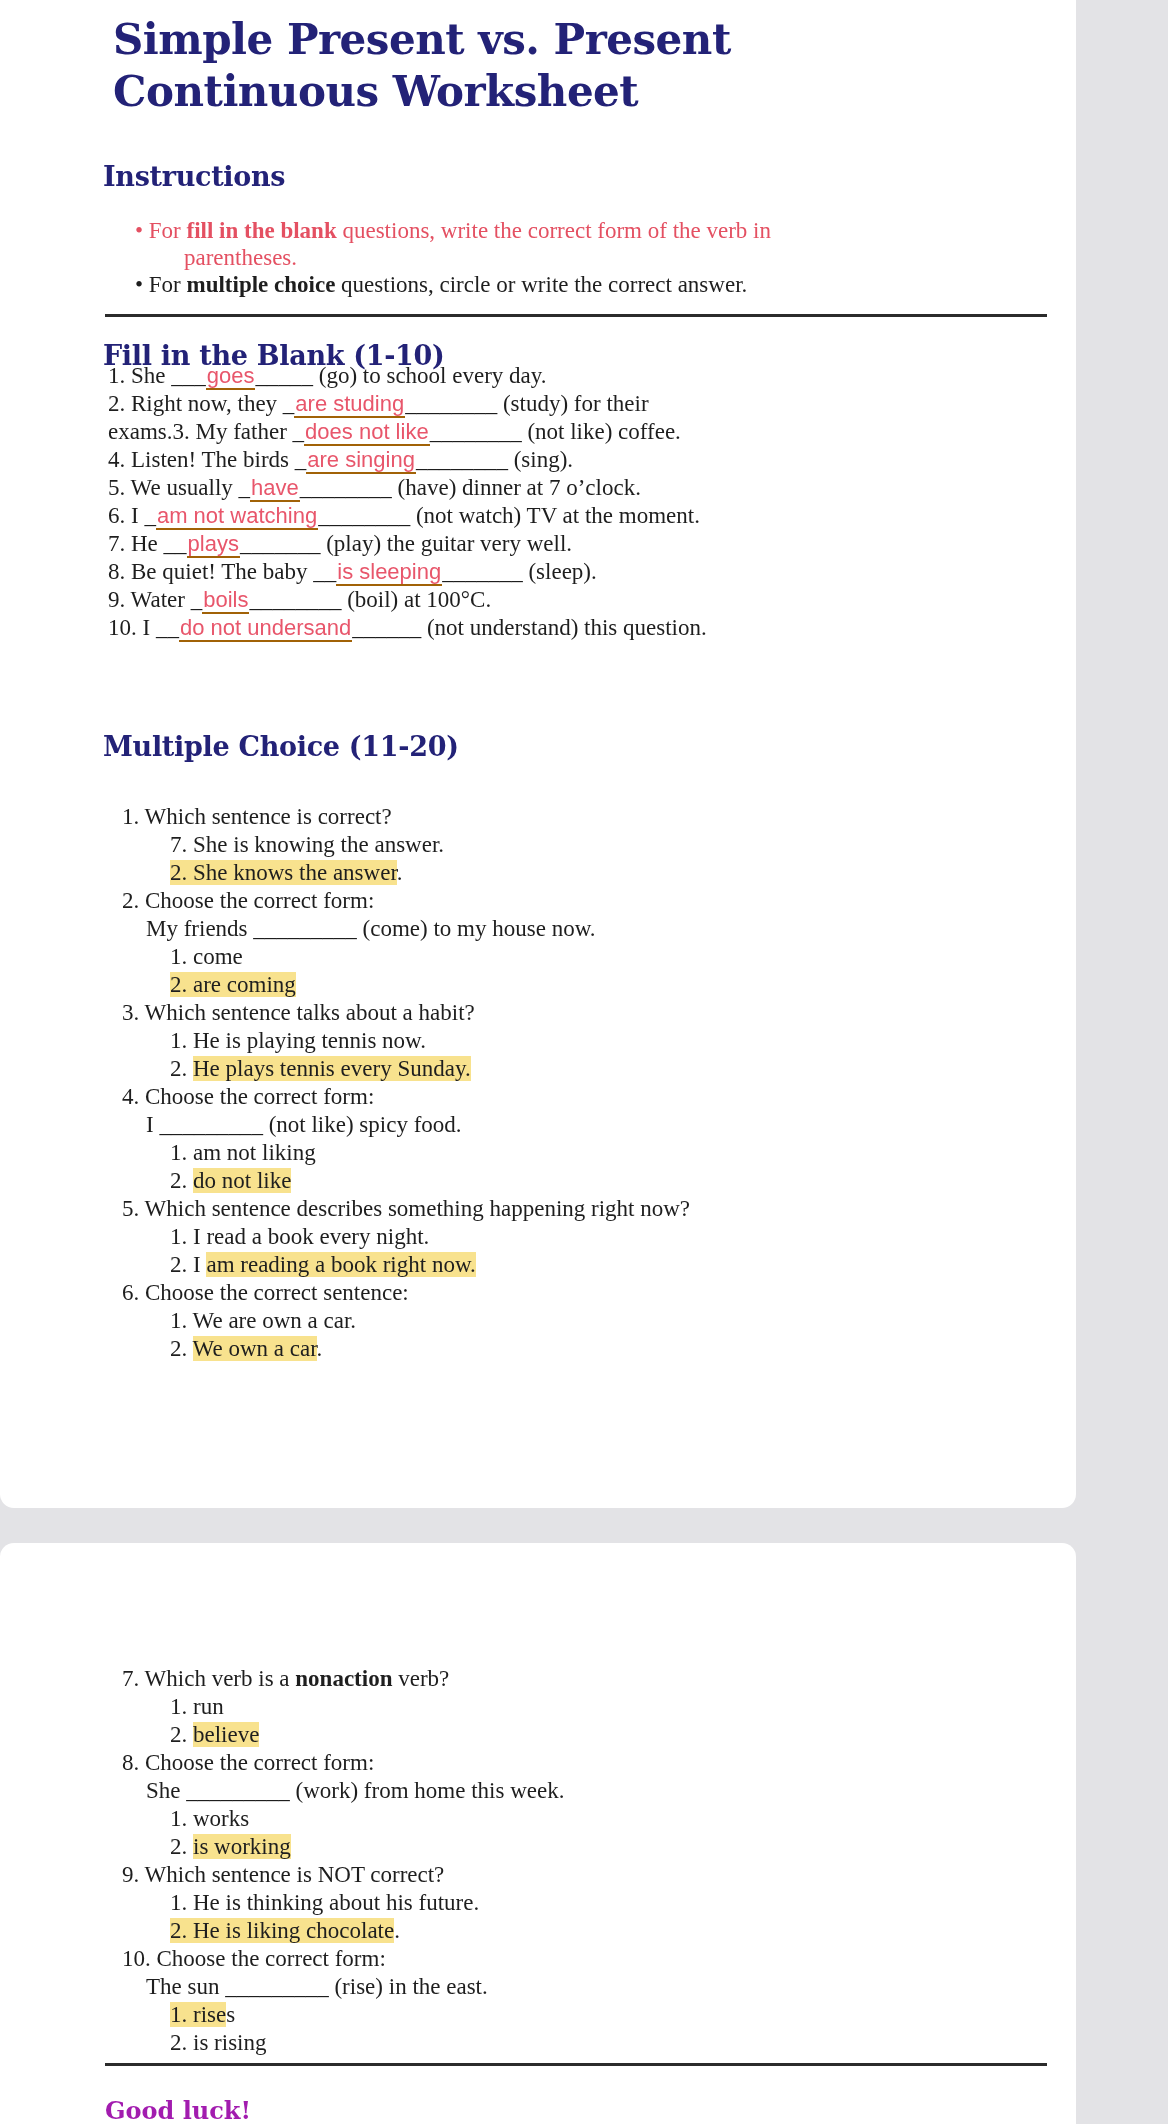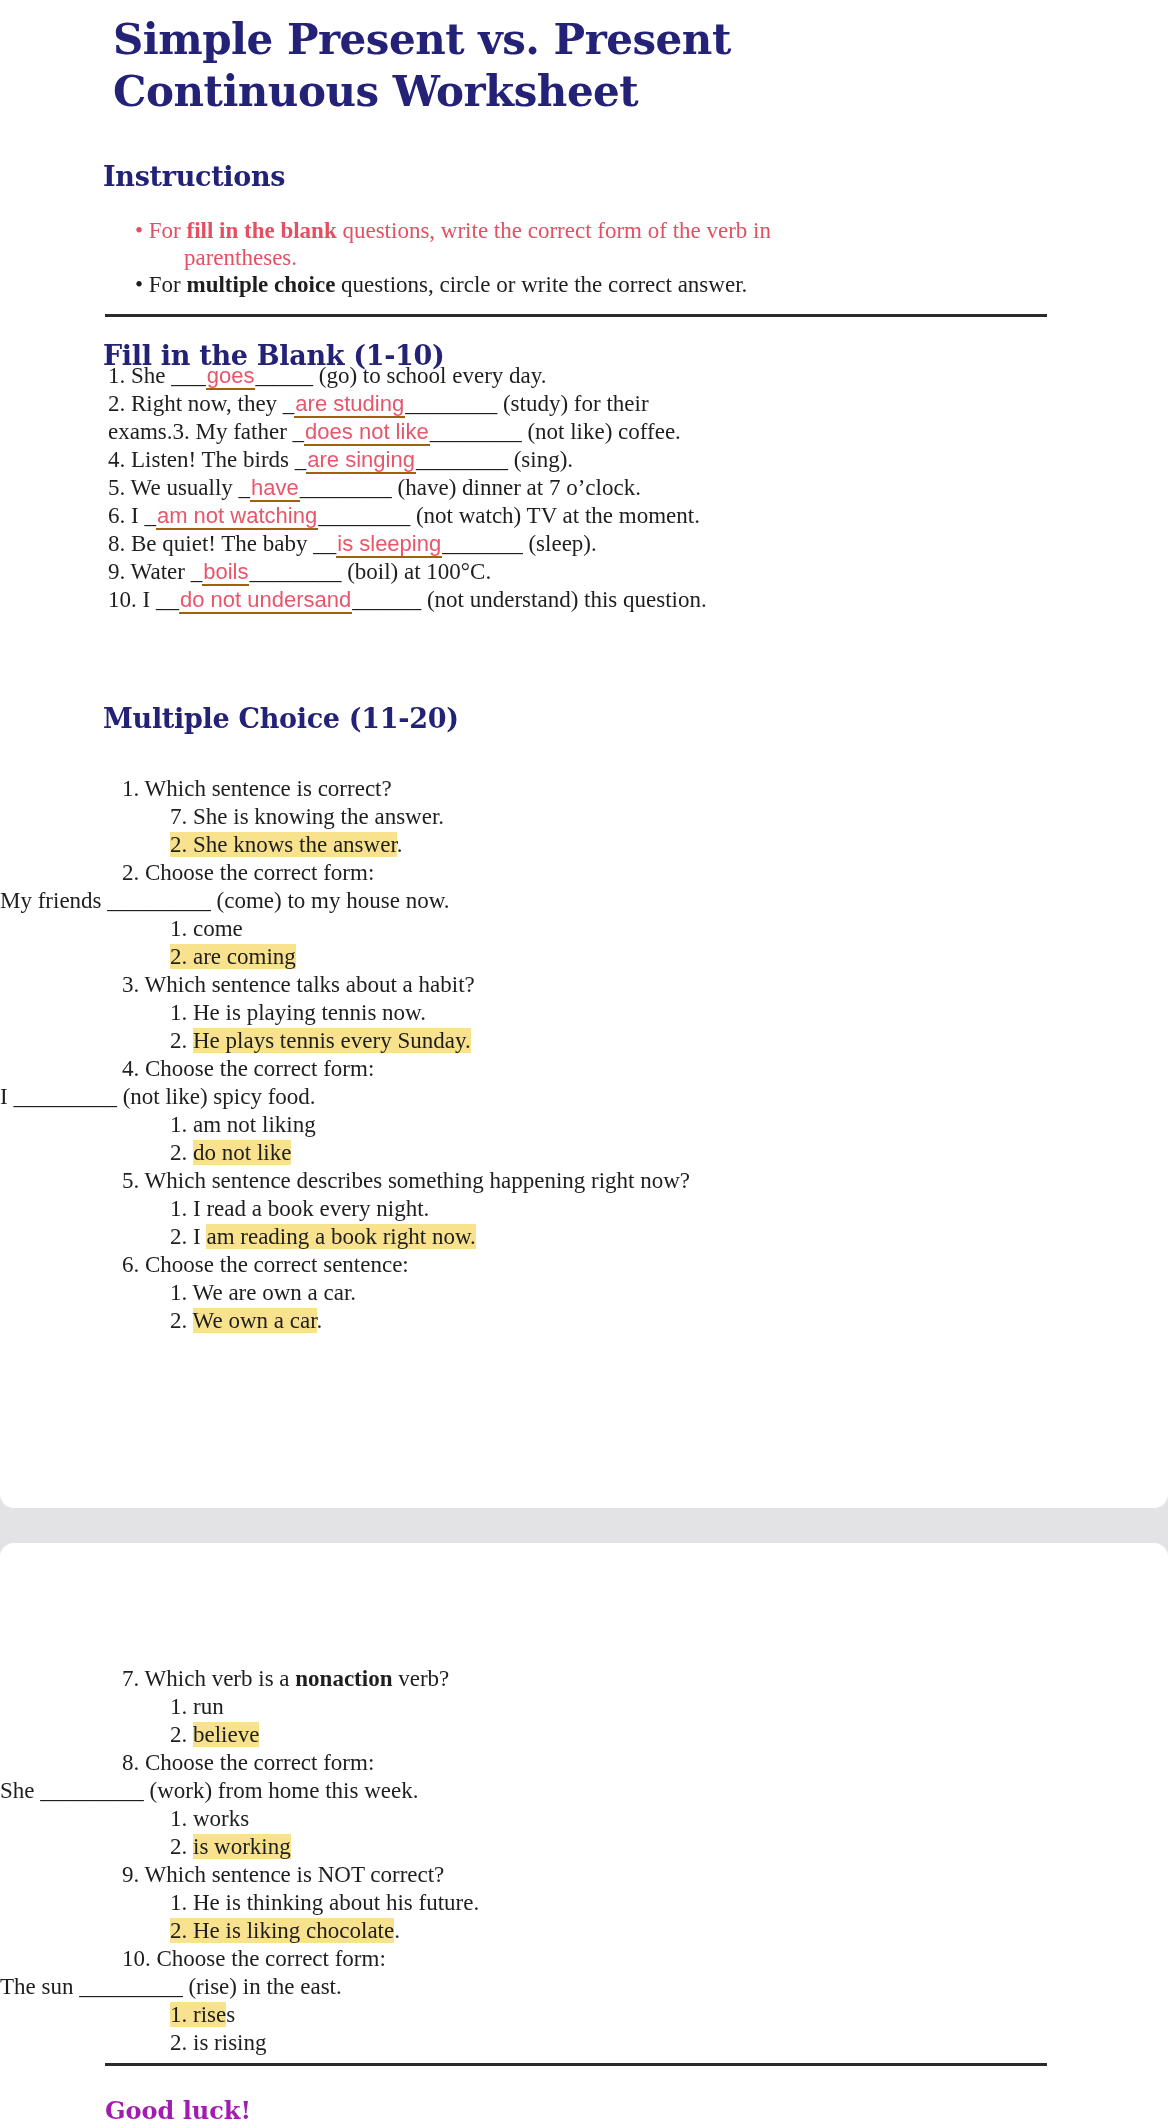--- a/index.html
+++ b/index.html
@@ -5,42 +5,42 @@
   :root{
     --navy:#232277; --ink:#1e1e1e; --red:#e45062; --ansred:#e8566b;
     --hl:#f8e28e; --pagebg:#e3e3e6; --rule:#2b2b2b;
   }
   *{margin:0;padding:0;box-sizing:border-box;}
   html,body{width:1168px;}
   body{
     height:2124px;overflow:hidden;background:var(--pagebg);
     font-family:"Liberation Serif", serif;color:var(--ink);
   }
-  .page{background:#ffffff;width:1168px;position:relative;}
+  .page{background:#ffffff;width:1076px;position:relative;}
   .page1{height:1508px;border-radius:0 0 14px 14px;}
   .page2{height:620px;margin-top:35px;border-radius:14px 14px 0 0;padding-top:122px;}
   .doc-title{
     font-family:"DejaVu Serif", serif;font-weight:bold;color:var(--navy);
     font-size:42px;line-height:52px;padding:14px 0 0 113px;letter-spacing:-0.5px;
   }
   .h2{
     font-family:"DejaVu Serif", serif;font-weight:bold;color:var(--navy);
     font-size:27px;line-height:33px;margin-left:103px;letter-spacing:-0.3px;
   }
   .instructions-h{margin-top:42px;}
   .bullets{margin-top:24px;font-size:23px;}
   .line{line-height:28px;font-size:23px;position:relative;z-index:2;}
   .bullet{padding-left:135px;line-height:27px;}
   .bullet-cont{padding-left:158px;line-height:27px;margin-left:26px;}
   .rule{height:3px;background:var(--rule);width:942px;margin:16px 0 0 105px;border:none;}
   .fb-heading{margin-top:22px;margin-bottom:-10px;position:relative;z-index:1;}
   .fb{padding-left:108px;}
   .mc-heading{margin-top:88px;margin-bottom:40px;}
   .q{padding-left:122px;}
-  .sub{}
+  .sub{padding-left:146px;}
   .opt{padding-left:170px;}
   .b{font-weight:bold;}
   .red{color:var(--red);}
   .hl{background:var(--hl);}
   .ans{
     color:var(--ansred);
     font-family:"Liberation Sans", sans-serif;
     font-size:22px;
     border-bottom:2px solid #a16207;
     padding:0 1px;
@@ -72,20 +72,21 @@
 
   <div class="h2 fb-heading">Fill in the Blank (1-10)</div>
 
   <div>
       <div class="line fb"><span>1. She ___</span><span class="ans">goes</span><span>_____ (go) to school every day.</span></div>
       <div class="line fb"><span>2. Right now, they _</span><span class="ans">are studing</span><span>________ (study) for their</span></div>
       <div class="line fb"><span>exams.3. My father _</span><span class="ans">does not like</span><span>________ (not like) coffee.</span></div>
       <div class="line fb"><span>4. Listen! The birds _</span><span class="ans">are singing</span><span>________ (sing).</span></div>
       <div class="line fb"><span>5. We usually _</span><span class="ans">have</span><span>________ (have) dinner at 7 o’clock.</span></div>
       <div class="line fb"><span>6. I _</span><span class="ans">am not watching</span><span>________ (not watch) TV at the moment.</span></div>
+      <div class="line fb"><span>7. He __</span><span class="ans">plays</span><span>_______ (play) the guitar very well.</span></div>
       <div class="line fb"><span>8. Be quiet! The baby __</span><span class="ans">is sleeping</span><span>_______ (sleep).</span></div>
       <div class="line fb"><span>9. Water _</span><span class="ans">boils</span><span>________ (boil) at 100°C.</span></div>
       <div class="line fb"><span>10. I __</span><span class="ans">do not undersand</span><span>______ (not understand) this question.</span></div>
     </div>
 
   <div class="h2 mc-heading">Multiple Choice (11-20)</div>
 
   <div>
       <div class="line q"><span>1. Which sentence is correct?</span></div>
       <div class="line opt"><span>7. She is knowing the answer.</span></div>

